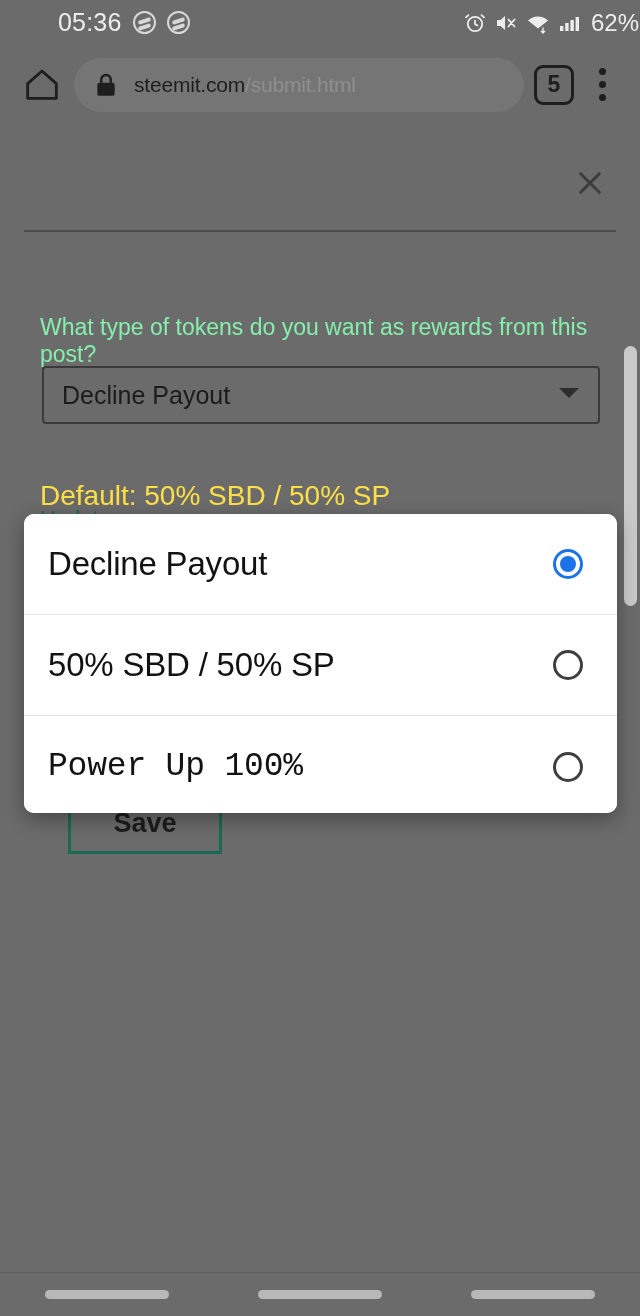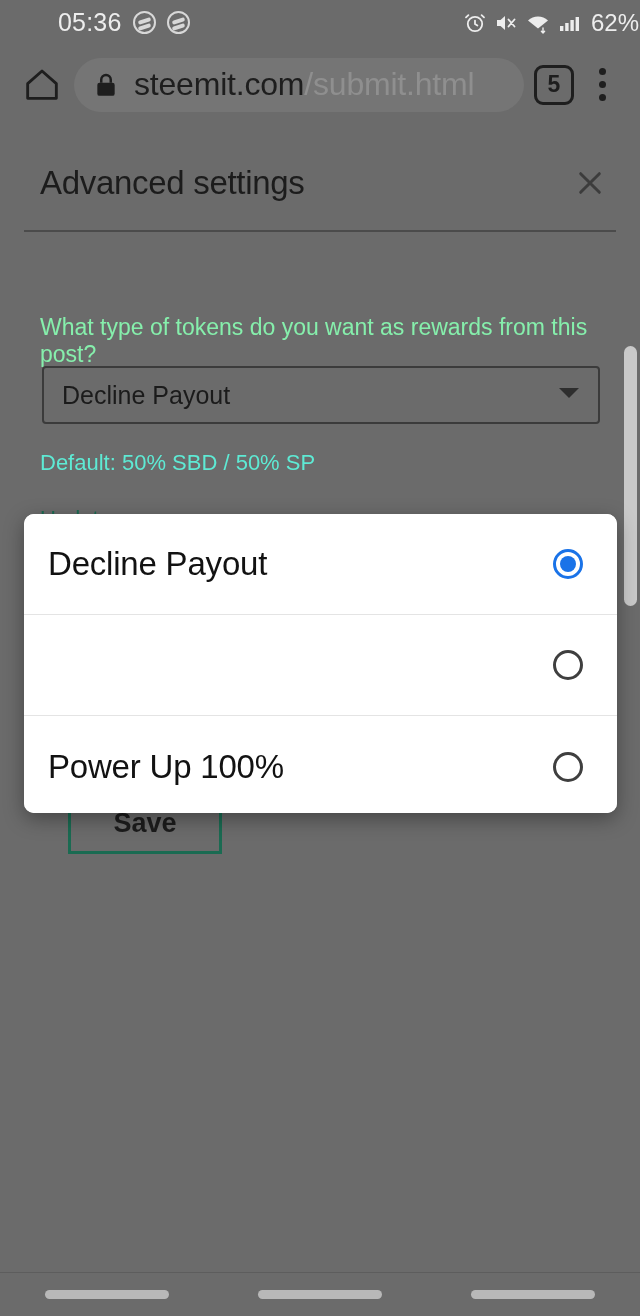--- a/index.html
+++ b/index.html
@@ -69,21 +69,21 @@
     height: 54px;
     margin: 0 10px 0 6px;
     background: #757575;
     border-radius: 27px;
     display: flex; align-items: center;
     padding: 0 20px;
     overflow: hidden;
   }
   #lock-icon { flex: 0 0 auto; margin-right: 16px; display: flex; }
   #url-text {
-    font-size: 32px;
+    font-size: 21px;
     color: #1e1e1e;
     white-space: nowrap;
     letter-spacing: -0.2px;
   }
   #url-text .url-path { color: #8f8f8f; }
   #tab-counter {
     width: 40px; height: 40px;
     border: 3px solid #1e1e1e;
     border-radius: 9px;
     display: flex; align-items: center; justify-content: center;
@@ -136,22 +136,22 @@
     width: 558px; height: 58px;
     border: 2px solid #3b3b3b;
     border-radius: 4px;
     background: transparent;
     display: flex; align-items: center;
     padding: 0 18px;
   }
   #rewards-select-value { font-size: 25px; color: #1b1b1b; }
   #select-arrow { margin-left: auto; }
   #default-note {
-    position: absolute; left: 40px; top: 326px;
-    font-size: 22px; color: #5eead4;
+    position: absolute; left: 40px; top: 356px;
+    font-size: 28px; color: #fde047;
   }
   #update-link {
     position: absolute; left: 40px; top: 382px;
     font-size: 22px; color: #1a6b52;
   }
   #save-button {
     position: absolute; left: 44px; top: 668px;
     width: 154px; height: 62px;
     border: 3px solid #1a6b52;
     background: transparent;
@@ -181,21 +181,21 @@
     box-shadow: 0 6px 20px rgba(0,0,0,0.35);
     overflow: hidden;
   }
   .dialog-option {
     height: 101px;
     display: flex; align-items: center;
     padding: 0 34px 0 24px;
     border-bottom: 1px solid #e4e4e4;
     background: #fff;
   }
-  .dialog-option:last-child { border-bottom: none; }
+  .dialog-option:last-child { border-bottom: none; font-family: Liberation Mono, monospace; }
   .dialog-option-label {
     font-size: 33px; color: #121212; letter-spacing: -0.2px;
   }
   .radio {
     margin-left: auto;
     width: 30px; height: 30px;
     border-radius: 50%;
     border: 3px solid #3f3f3f;
     position: relative;
     flex: 0 0 auto;
@@ -294,21 +294,20 @@
     <div id="overflow-menu">
       <span></span>
       <span></span>
       <span></span>
     </div>
   </div>
 
   <div id="page-content">
 
     <div id="modal-header">
-      <h1 id="modal-title">Advanced settings</h1>
       <div id="modal-close">
         <svg width="32" height="32" viewBox="0 0 24 24" stroke="#3c3c3c" stroke-width="2.2" stroke-linecap="round">
           <path d="M5 5l14 14M19 5L5 19"></path>
         </svg>
       </div>
     </div>
 
     <div id="header-divider"></div>
 
     <p id="section-desc">What type of tokens do you want as rewards from this post?</p>
@@ -333,20 +332,21 @@
   <div id="scrim"></div>
 
   <div id="select-dialog">
 
     <div class="dialog-option">
       <span class="dialog-option-label">Decline Payout</span>
       <span class="radio checked"></span>
     </div>
 
     <div class="dialog-option">
+      <span class="dialog-option-label">50% SBD / 50% SP</span>
       <span class="radio"></span>
     </div>
 
     <div class="dialog-option">
       <span class="dialog-option-label">Power Up 100%</span>
       <span class="radio"></span>
     </div>
 
   </div>
 

